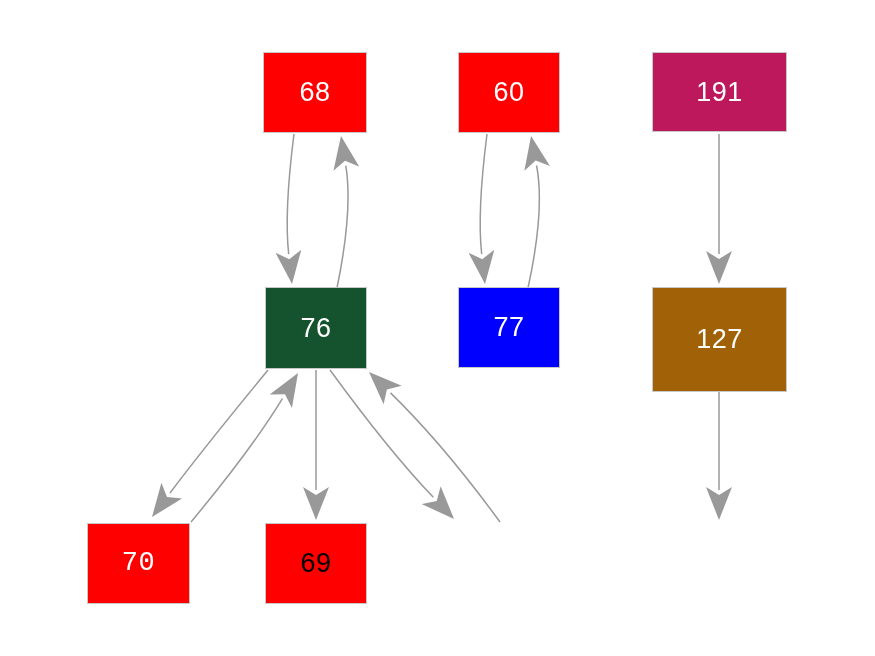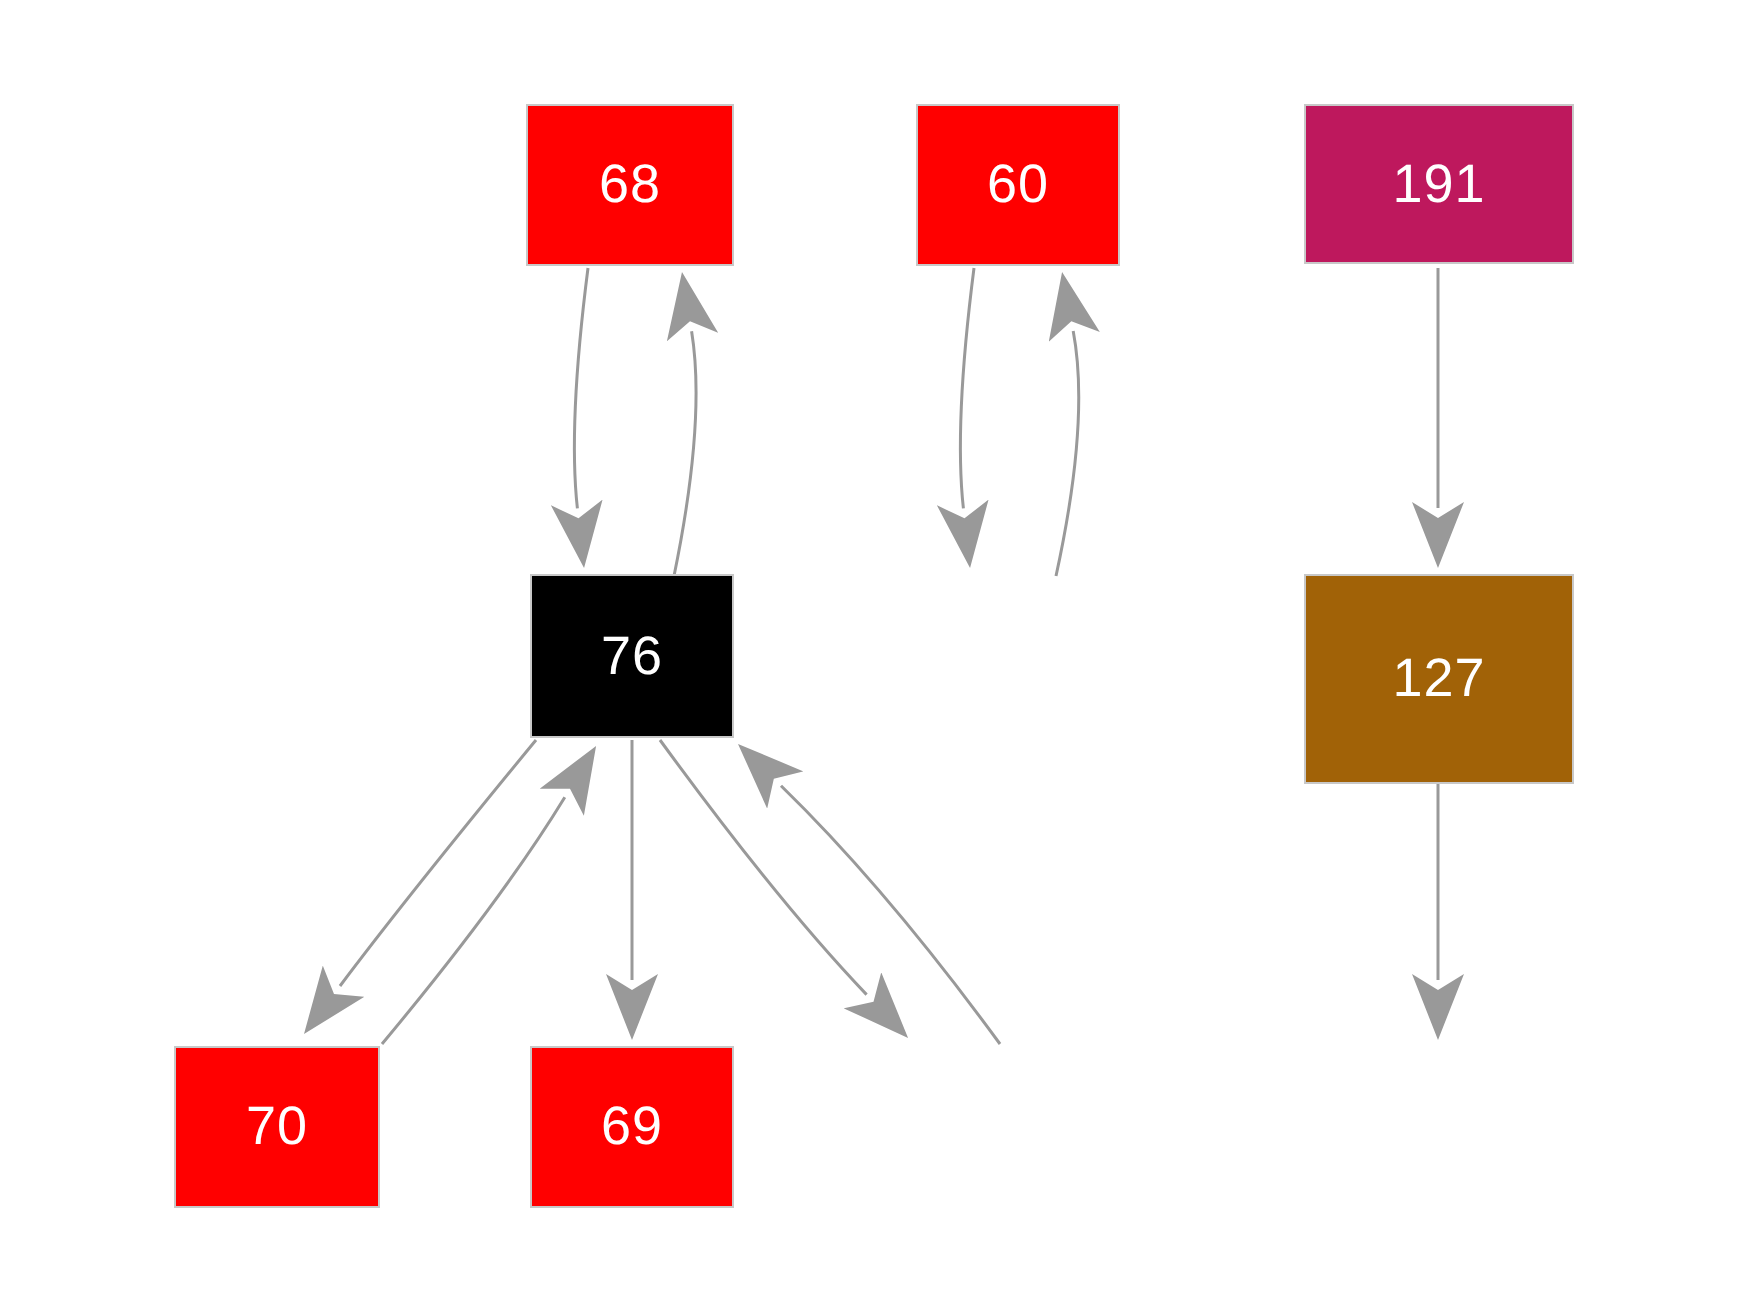--- a/index.html
+++ b/index.html
@@ -65,26 +65,29 @@
   <div id="node-layer">
       <div class="node" style="left: 263px; top: 52px; width: 104px; height: 81px; background: rgb(255, 0, 0); border-color: rgb(200, 200, 200);">
         <span class="node-label" style="color: rgb(255, 255, 255);">68</span>
       </div>
       <div class="node" style="left: 458px; top: 52px; width: 102px; height: 81px; background: rgb(255, 0, 0); border-color: rgb(200, 200, 200);">
         <span class="node-label" style="color: rgb(255, 255, 255);">60</span>
       </div>
       <div class="node" style="left: 652px; top: 52px; width: 135px; height: 80px; background: #be185d; border-color: rgb(200, 200, 200);">
         <span class="node-label" style="color: rgb(255, 255, 255);">191</span>
       </div>
-      <div class="node" style="left: 265px; top: 287px; width: 102px; height: 82px; background: #000000; border-color: rgb(200, 200, 200);">
+      <div class="node" style="left: 265px; top: 287px; width: 102px; height: 82px; background: #14532d; border-color: rgb(200, 200, 200);">
         <span class="node-label" style="color: rgb(255, 255, 255);">76</span>
+      </div>
+      <div class="node" style="left: 458px; top: 287px; width: 102px; height: 81px; background: rgb(0, 0, 255); border-color: rgb(200, 200, 200);">
+        <span class="node-label" style="color: rgb(255, 255, 255);">77</span>
       </div>
       <div class="node" style="left: 652px; top: 287px; width: 135px; height: 105px; background: #a16207; border-color: rgb(200, 200, 200);">
         <span class="node-label" style="color: rgb(255, 255, 255);">127</span>
       </div>
-      <div class="node" style="left: 87px; top: 523px; width: 103px; height: 81px; background: rgb(255, 0, 0); border-color: rgb(200, 200, 200);">
+      <div class="node" style="left: 87px; top: 523px; width: 103px; height: 81px; background: rgb(255, 0, 0); border-color: rgb(200, 200, 200); font-family: Liberation Mono, monospace;">
         <span class="node-label" style="color: rgb(255, 255, 255);">70</span>
       </div>
       <div class="node" style="left: 265px; top: 523px; width: 102px; height: 81px; background: rgb(255, 0, 0); border-color: rgb(200, 200, 200);">
-        <span class="node-label" style="color: #ffffff;">69</span>
+        <span class="node-label" style="color: #000000;">69</span>
       </div>
     </div>
 </div>
 
 </body></html>

